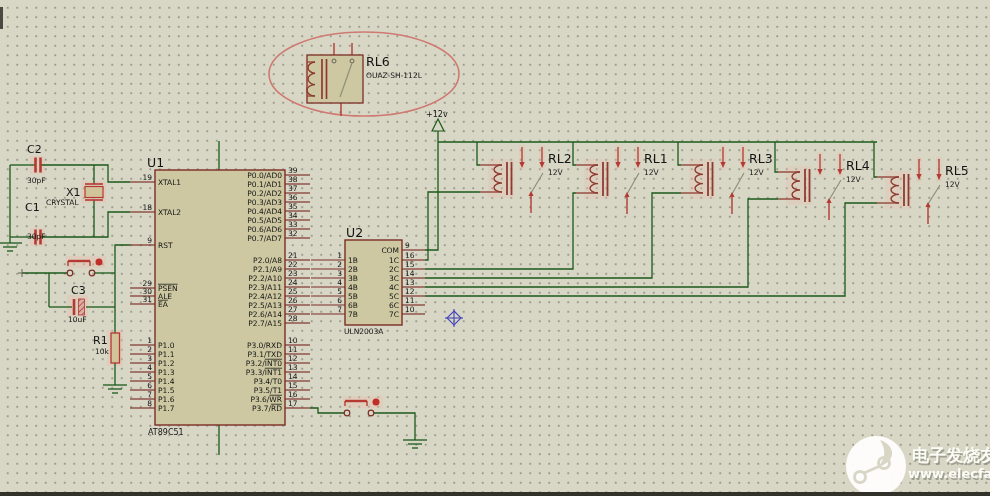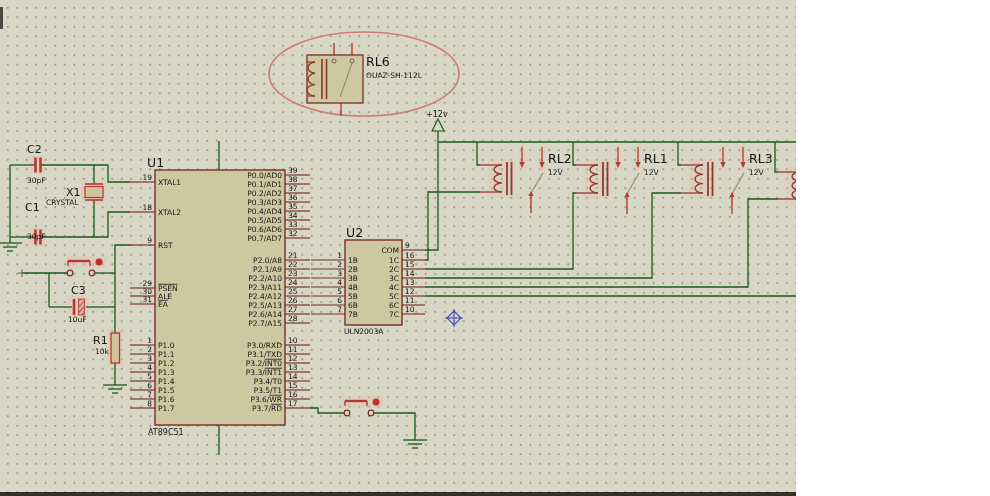--- a/index.html
+++ b/index.html
@@ -1,17 +1,17 @@
 <!DOCTYPE html>
 <html><head>
 <meta charset="utf-8">
 <style>
   html,body{margin:0;padding:0;}
   #stage{
-    position:relative;width:796px;height:496px;overflow:hidden;
+    position:relative;width:990px;height:496px;overflow:hidden;
     background-color:#d8d7c6;
     background-image:radial-gradient(circle,#9c9c8c 0.9px,rgba(0,0,0,0) 1.2px);
     background-size:9.5px 9.5px;background-position:3px 3px;
     font-family:"DejaVu Sans","Liberation Sans",sans-serif;
   }
   svg text{fill:#141414;font-family:"DejaVu Sans","Liberation Sans",sans-serif;}
   .t7{font-size:7.5px;}
   .t8{font-size:8px;}
   .t11{font-size:11px;}
   .t12{font-size:12.5px;}

